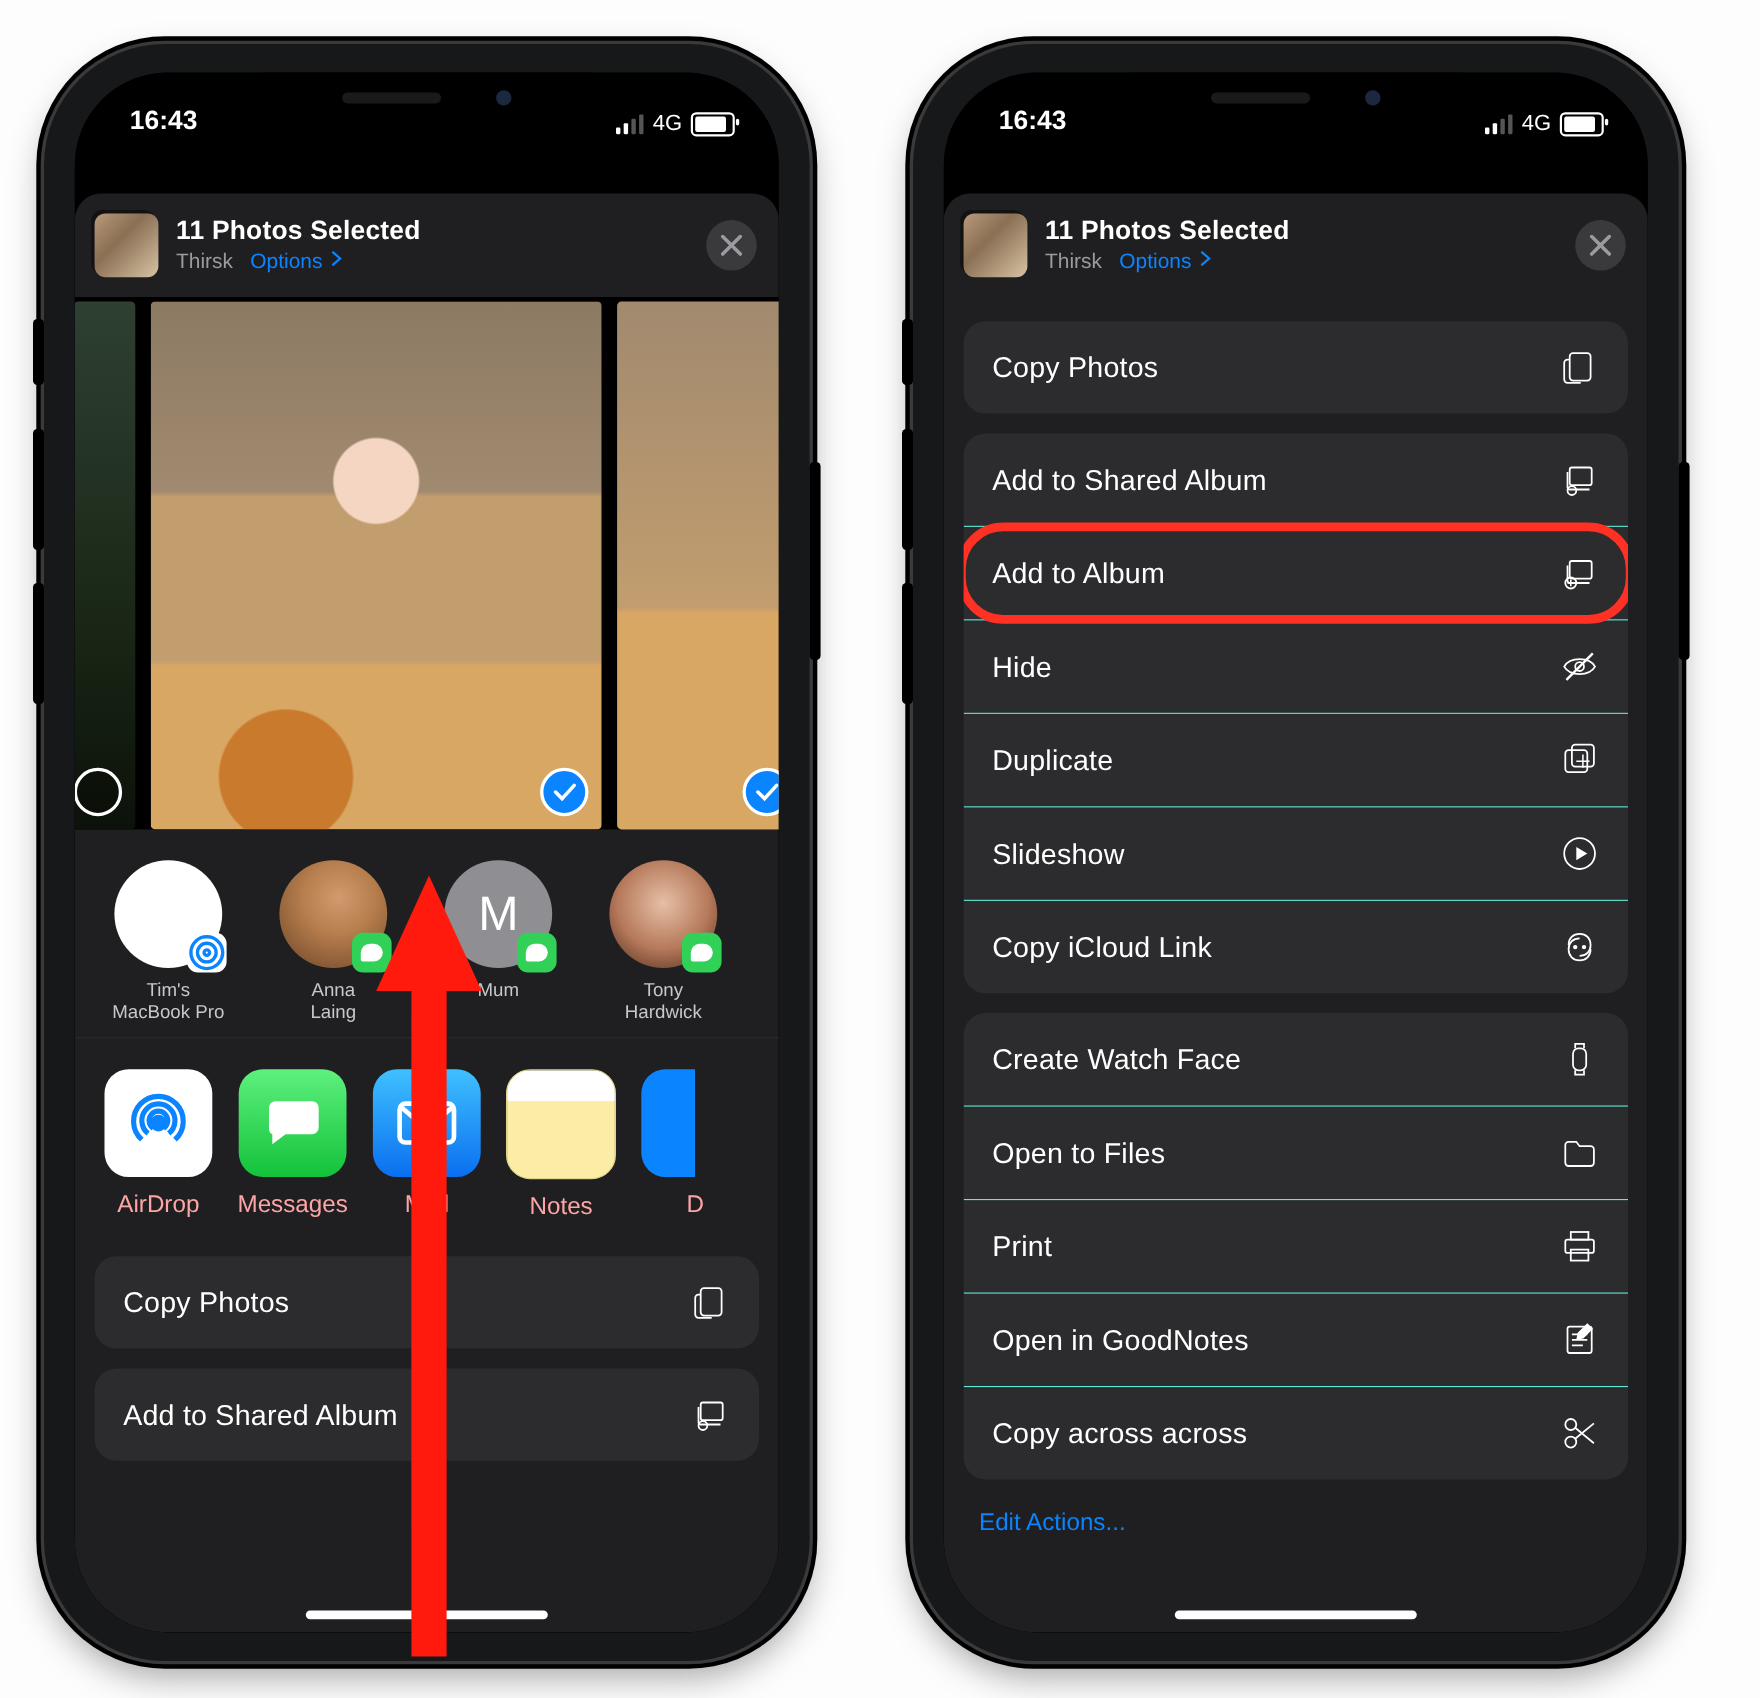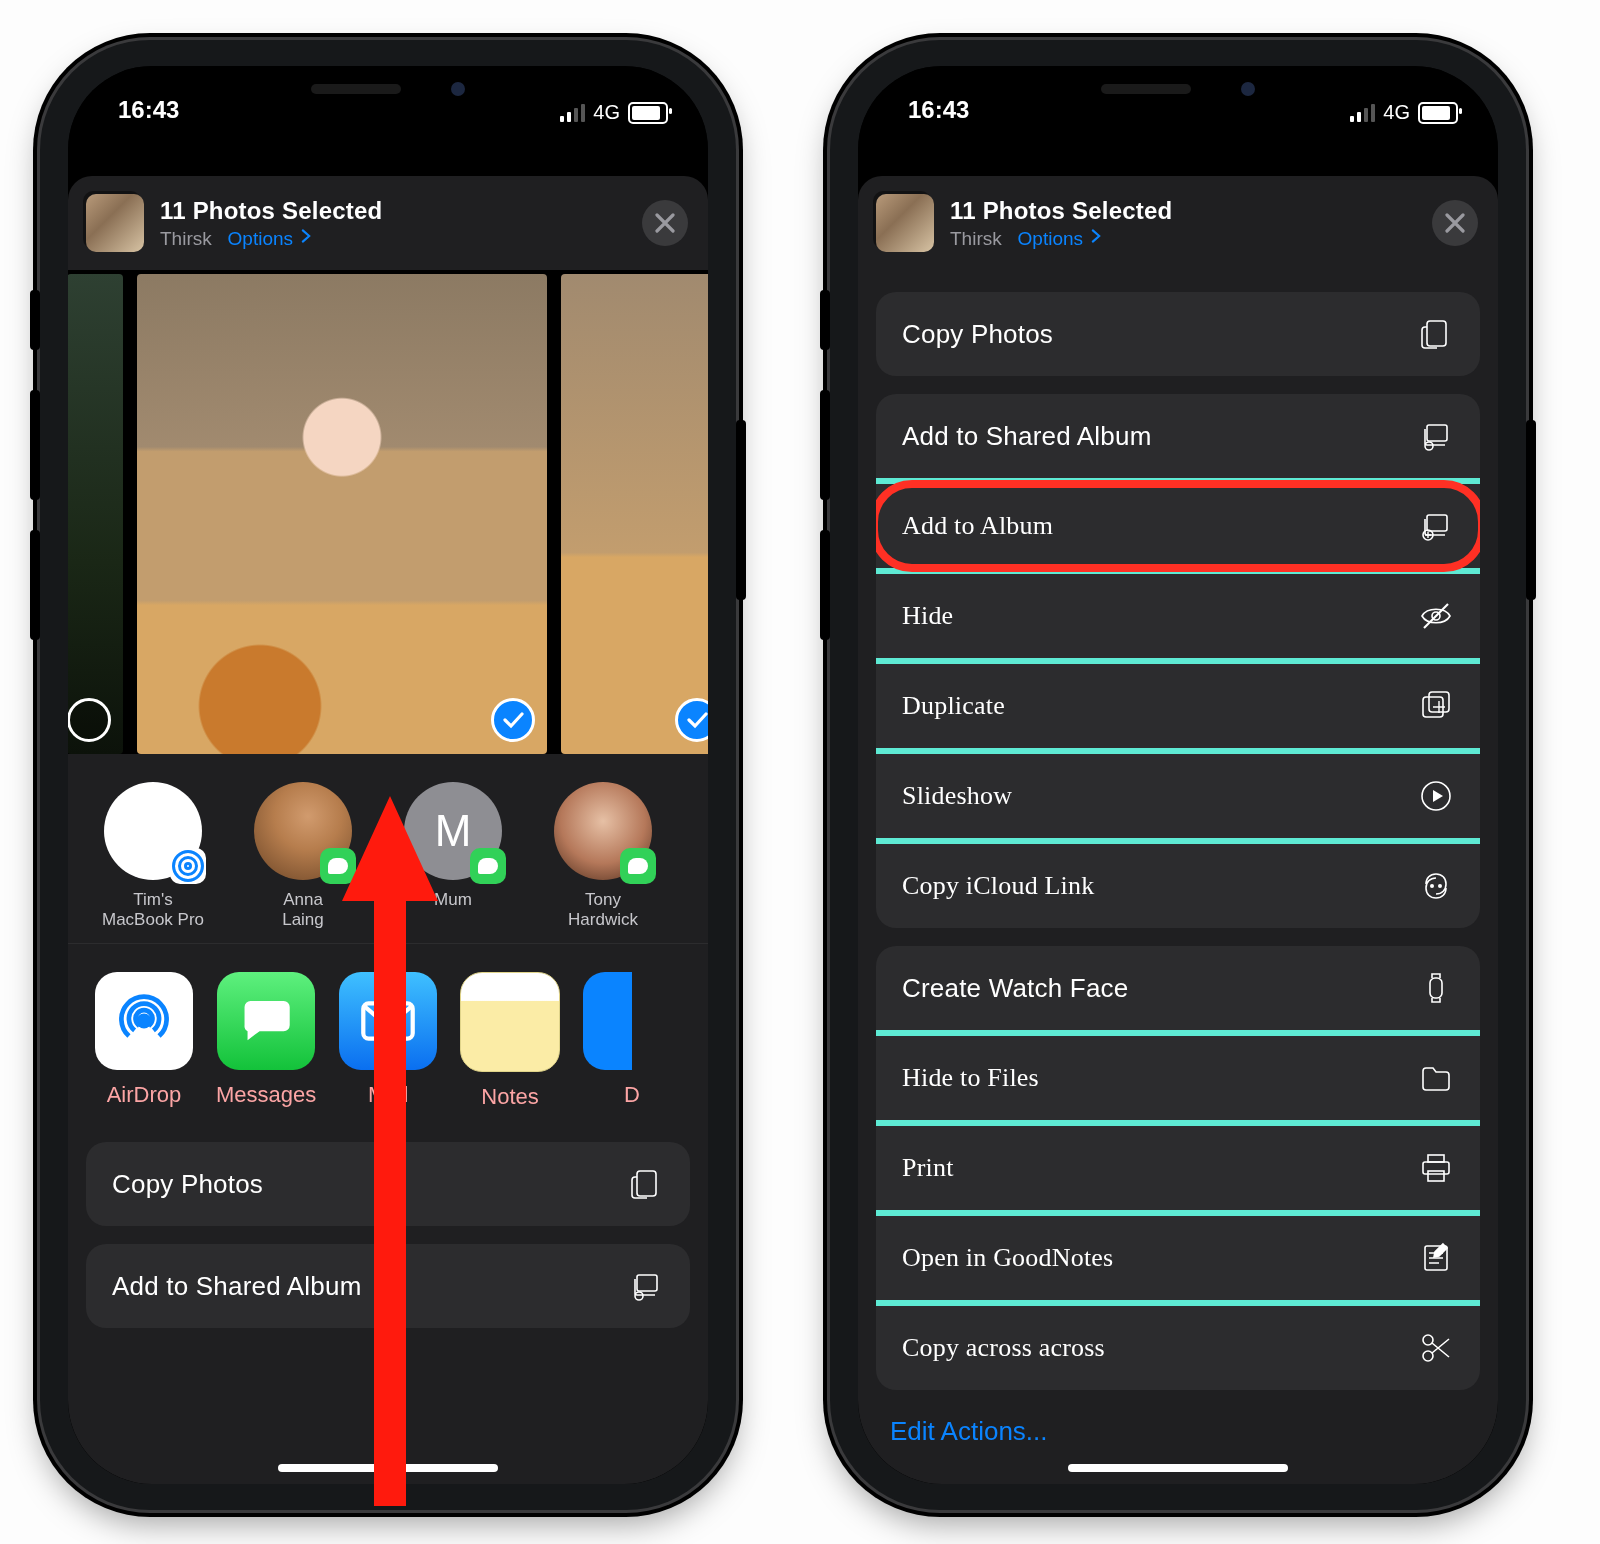--- a/index.html
+++ b/index.html
@@ -213,35 +213,35 @@
   }
   .action {
     display:flex; align-items:center; justify-content:space-between;
     padding:0 26px;
     height:84px;
     color:#fff; font-size:26px; letter-spacing:.2px;
     cursor:pointer;
     position:relative;
     gap:36px;
   }
-  .action + .action { border-top:6px solid #5eead4;font-family:Liberation Serif, serif; }
+  .action + .action { border-top:1px solid #5eead4; }
   .action .aicon { width:36px; height:36px; display:flex; align-items:center; justify-content:center; }
   .action .aicon svg { width:34px; height:34px; stroke:#fff; fill:none; stroke-width:1.6; }
 
   .highlight-ring {
     position:absolute;
     border:8px solid #ff3024;
     border-radius:42px;
     pointer-events:none;
     z-index:100;
   }
 
   .edit-actions {
     color:#0a84ff;
-    font-size:26px;
+    font-size:22px;
     padding:26px 0 8px 14px;
     cursor:pointer;
   }
 
   .home-indicator {
     position:absolute;
     left:50%; bottom:12px;
     transform:translateX(-50%);
     width:220px; height:8px;
     background:#fff; border-radius:4px;
@@ -627,21 +627,21 @@
             <div class="group">
               <div class="action">
     <span>Create Watch Face</span>
     <span class="aicon">
       <svg viewBox="0 0 34 34">
                     <use href="#i-watch"></use>
                   </svg>
     </span>
               </div>
               <div class="action">
-    <span>Hide to Files</span>
+    <span>Open to Files</span>
     <span class="aicon">
       <svg viewBox="0 0 34 34">
                     <use href="#i-folder"></use>
                   </svg>
     </span>
               </div>
               <div class="action">
     <span>Print</span>
     <span class="aicon">
       <svg viewBox="0 0 34 34">

